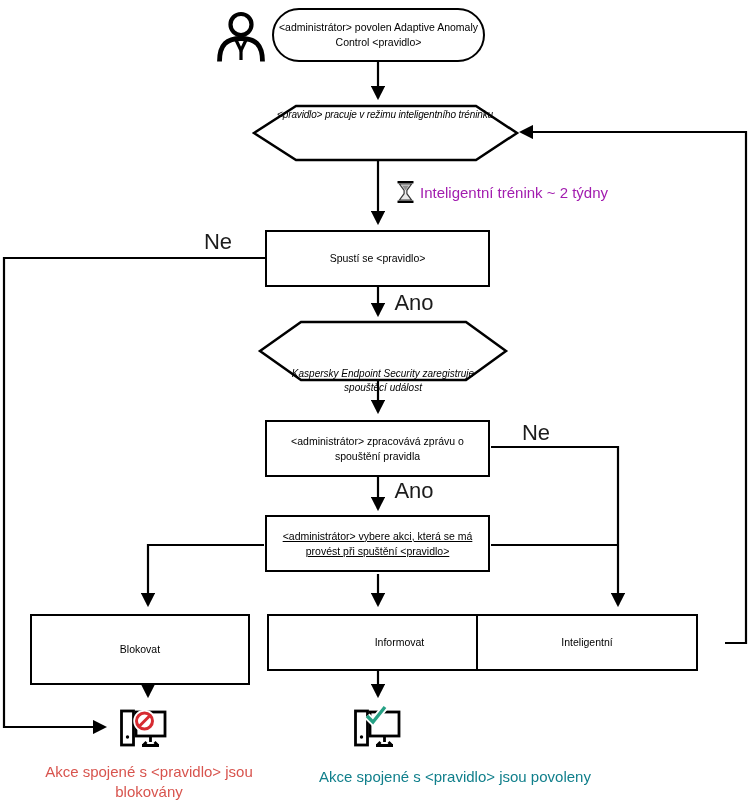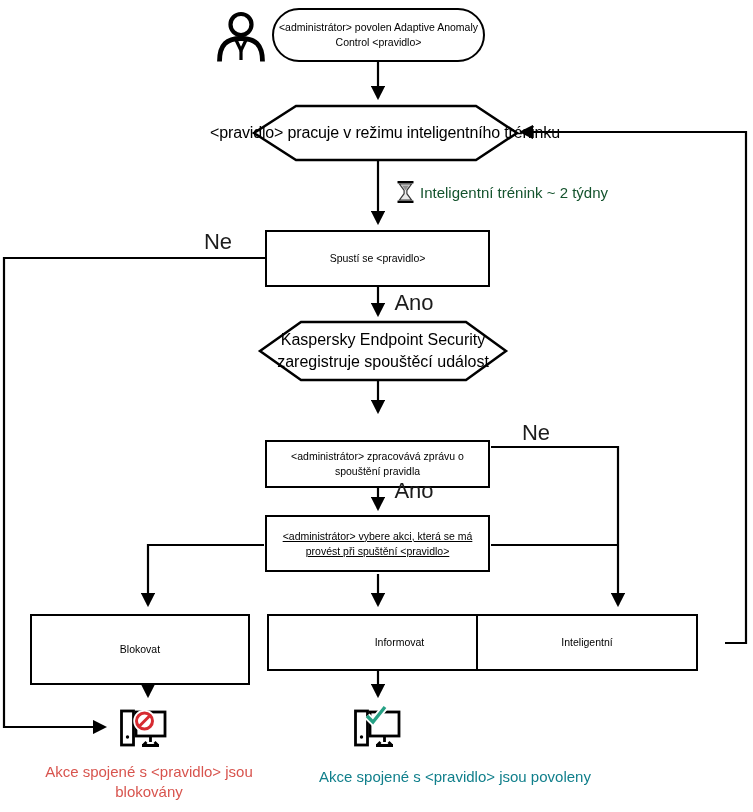--- a/index.html
+++ b/index.html
@@ -8,26 +8,26 @@
     font-family:"Liberation Sans", sans-serif;overflow:hidden;color:#000;
   }
   .layer{position:absolute;left:0;top:0;}
   .node{
     position:absolute;box-sizing:border-box;display:flex;align-items:center;justify-content:center;
     text-align:center;font-size:10.5px;line-height:1.4;background:#fff;
   }
   .rect{border:2.5px solid #000;}
   .stadium{border:2.5px solid #000;border-radius:28px;}
   .hexlabel{
-    position:absolute;box-sizing:border-box;display:flex;align-items:center;justify-content:center;
-    text-align:center;font-size:16px;line-height:1.4;background:transparent;
+    position:absolute;box-sizing:border-box;display:flex;justify-content:center;
+    text-align:center;font-size:10px;line-height:1.4;background:transparent;font-style:italic;
   }
   .nowrap{white-space:nowrap;letter-spacing:-0.15px;}
   .branch{position:absolute;font-size:22px;color:#1c1c1c;text-align:center;}
-  .duration{position:absolute;font-size:15px;color:#14532d;}
+  .duration{position:absolute;font-size:15px;color:#a21caf;}
   .outcome{position:absolute;text-align:center;font-size:15px;line-height:1.3;}
   .outcome.blocked{color:#d8544e;}
   .outcome.allowed{color:#107f8b;}
 </style>
 </head>
 <body>
 
 <div class="canvas">
 
   <svg class="layer" width="753" height="812" viewBox="0 0 753 812">
@@ -105,24 +105,24 @@
   <div class="duration" style="left:420px;top:184px;">Inteligentní trénink ~ 2 týdny</div>
 
   <div class="node rect" style="left:265px;top:230px;width:225px;height:57px;">
     <span>Spustí se &lt;pravidlo&gt;</span>
   </div>
 
   <div class="branch" style="left:196px;top:229px;width:44px;">Ne</div>
   <div class="branch" style="left:390px;top:290px;width:48px;">Ano</div>
 
   <div class="hexlabel" style="left:264px;top:323px;width:238px;height:56px;">
-    <span style="width:216px;">Kaspersky Endpoint Security zaregistruje spouštěcí událost</span>
+    <span style="width:216px;margin-top:44px;">Kaspersky Endpoint Security zaregistruje spouštěcí událost</span>
   </div>
 
-  <div class="node rect" style="left:265px;top:420px;width:225px;height:48px;margin-top:20px;">
+  <div class="node rect" style="left:265px;top:420px;width:225px;height:57px;">
     <span style="width:200px;">&lt;administrátor&gt; zpracovává zprávu o spouštění pravidla</span>
   </div>
 
   <div class="branch" style="left:512px;top:420px;width:48px;">Ne</div>
   <div class="branch" style="left:390px;top:478px;width:48px;">Ano</div>
 
   <div class="node rect" style="left:265px;top:515px;width:225px;height:57px;text-decoration:underline;">
     <span style="width:216px;">&lt;administrátor&gt; vybere akci, která se má provést při spuštění &lt;pravidlo&gt;</span>
   </div>
 

